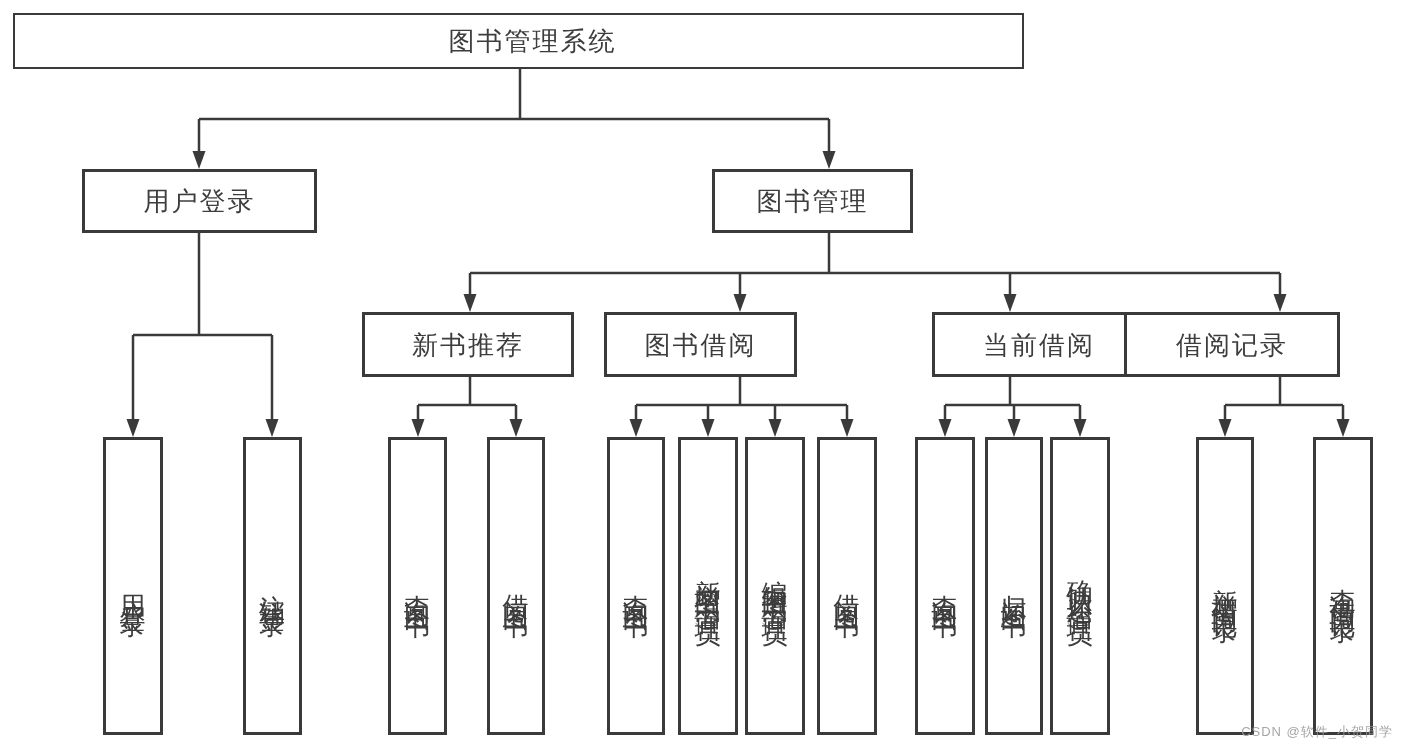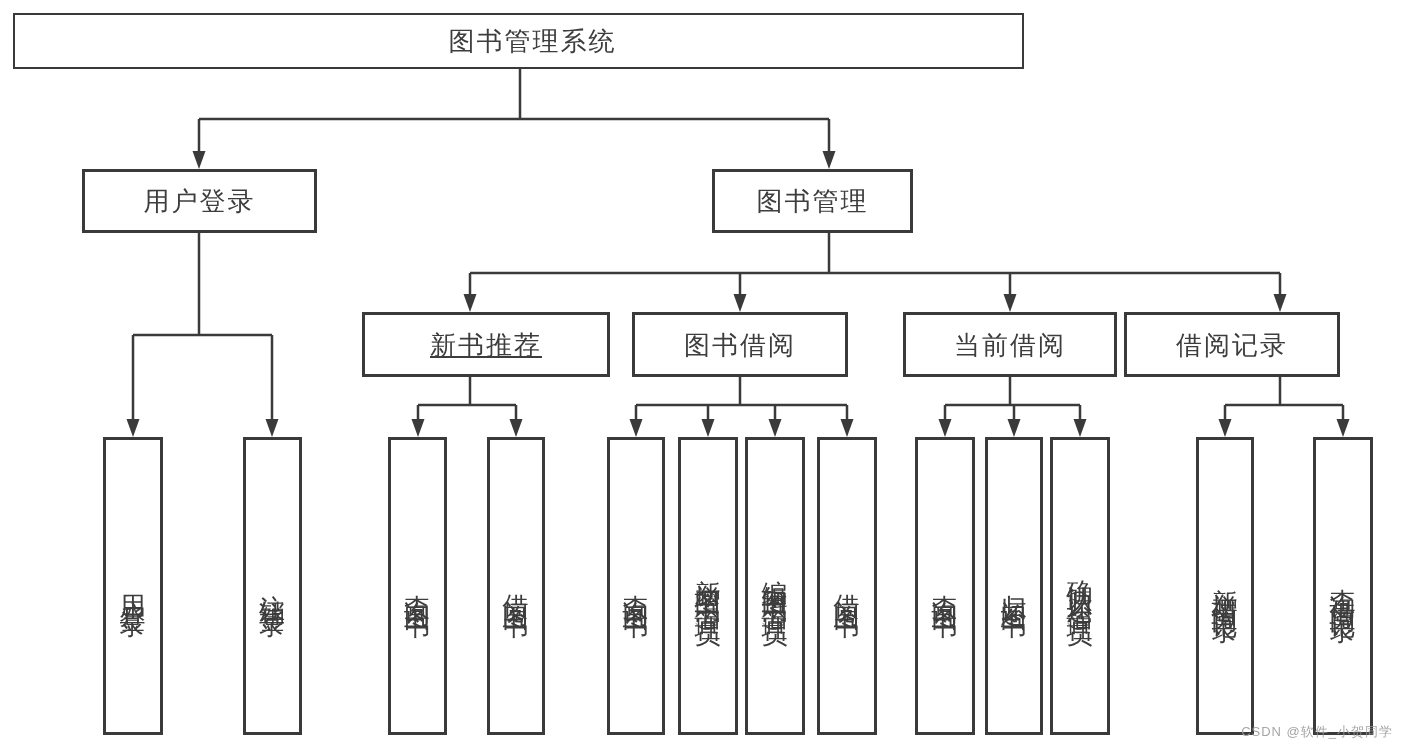--- a/index.html
+++ b/index.html
@@ -22,23 +22,23 @@
   .node.root{border-width:2.5px;left:13px;top:13px;width:1011px;height:56px;padding-left:28px;}
   .node.lvl2{top:169px;height:64px;}
   .node.lvl3{top:312px;height:65px;}
   .node.leaf{top:437px;height:298px;}
   .leaf .vtext{writing-mode:vertical-rl;text-orientation:mixed;
     letter-spacing:6px;font-size:26px;color:var(--text);line-height:1;}
   
   .n-user{left:82px;width:235px;}
   .n-mgmt{left:712px;width:201px;}
   
-  .n-rec{left:362px;width:248px;text-decoration:underline;}
-  .n-bor{left:632px;width:216px;}
-  .n-cur{left:903px;width:214px;}
+  .n-rec{left:362px;width:212px;}
+  .n-bor{left:604px;width:193px;}
+  .n-cur{left:932px;width:214px;}
   .n-his{left:1124px;width:216px;align-items:center;}
   
   .lf-a1{left:103px;width:60px;}  .lf-a2{left:243px;width:59px;}
   .lf-b1{left:388px;width:59px;}  .lf-b2{left:487px;width:58px;}
   .lf-c1{left:607px;width:58px;}  .lf-c2{left:678px;width:60px;}
   .lf-c3{left:745px;width:60px;}  .lf-c4{left:817px;width:60px;}
   .lf-d1{left:915px;width:60px;}  .lf-d2{left:985px;width:58px;}
   .lf-d3{left:1050px;width:60px;}
   .lf-e1{left:1196px;width:58px;} .lf-e2{left:1313px;width:60px;}
   #watermark{position:absolute;right:12px;bottom:6px;color:var(--watermark);

